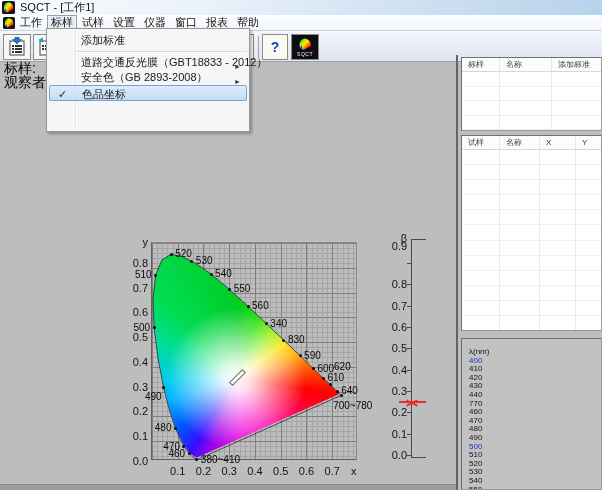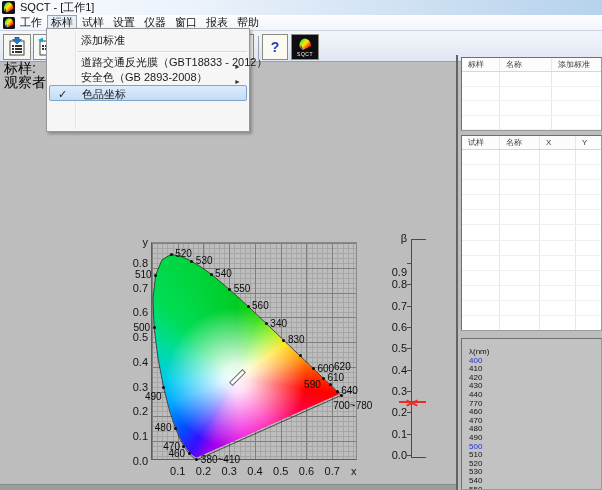--- a/index.html
+++ b/index.html
@@ -224,21 +224,21 @@
       <span class="locus-label" style="left: 63.122px; top: 25.1393px;">540</span>
       <div class="locus-dot" style="left: 76.162px; top: 44.9984px;"></div>
       <span class="locus-label" style="left: 81.662px; top: 40.4984px;">550</span>
       <div class="locus-dot" style="left: 94.5733px; top: 61.7943px;"></div>
       <span class="locus-label" style="left: 100.073px; top: 57.2943px;">560</span>
       <div class="locus-dot" style="left: 112.856px; top: 79.0857px;"></div>
       <span class="locus-label" style="left: 118.356px; top: 74.5857px;">340</span>
       <div class="locus-dot" style="left: 130.469px; top: 95.9559px;"></div>
       <span class="locus-label" style="left: 135.969px; top: 91.4559px;">830</span>
       <div class="locus-dot" style="left: 146.614px; top: 111.414px;"></div>
-      <span class="locus-label" style="left: 152.114px; top: 106.914px; margin-top: 29px;">590</span>
+      <span class="locus-label" style="left: 152.114px; top: 106.914px;">590</span>
       <div class="locus-dot" style="left: 159.952px; top: 124.222px;"></div>
       <span class="locus-label" style="left: 165.452px; top: 119.722px;">600</span>
       <div class="locus-dot" style="left: 169.944px; top: 133.759px;"></div>
       <span class="locus-label" style="left: 175.444px; top: 129.259px;">610</span>
       <div class="locus-dot" style="left: 176.561px; top: 140.126px;"></div>
       <span class="locus-label" style="left: 182.061px; top: 118px;">620</span>
       <div class="locus-dot" style="left: 183.642px; top: 146.913px;"></div>
       <span class="locus-label" style="left: 189.142px; top: 142.413px;">640</span>
       <div class="locus-dot" style="left: 187.685px; top: 150.778px;"></div>
       <span class="locus-label" style="left: 181.185px; top: 157.278px;">700~780</span>
@@ -261,21 +261,21 @@
       <span class="axis-tick" style="left: 199px; top: 222px;">x</span>
       <span class="axis-tick ytick" style="left: -32px; top: -7px;">y</span>
       <div id="cursor-marker" style="left: 76.2625px; top: 132.011px;"></div>
     </div>
 
   <div id="beta-axis">
       <div class="beta-lbl" style="top: 1px;">β</div>
       <div class="beta-line"></div>
       <div class="beta-bar" style="top: 8px;"></div>
       <div class="beta-bar" style="top: 226px;"></div>
-      <div class="beta-lbl" style="top: 35px;">0.9</div>
+      <div class="beta-lbl" style="top: 9px;">0.9</div>
       <div class="beta-dash" style="top: 32.03px;"></div>
       <div class="beta-lbl" style="top: 47.36px;">0.8</div>
       <div class="beta-dash" style="top: 53.36px;"></div>
       <div class="beta-lbl" style="top: 68.69px;">0.7</div>
       <div class="beta-dash" style="top: 74.69px;"></div>
       <div class="beta-lbl" style="top: 90.02px;">0.6</div>
       <div class="beta-dash" style="top: 96.02px;"></div>
       <div class="beta-lbl" style="top: 111.35px;">0.5</div>
       <div class="beta-dash" style="top: 117.35px;"></div>
       <div class="beta-lbl" style="top: 132.68px;">0.4</div>

